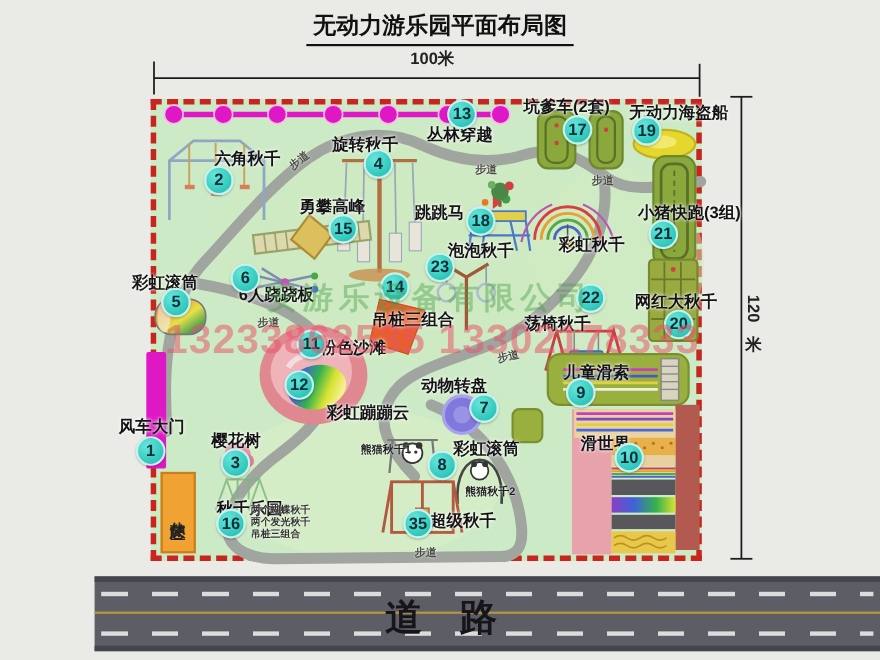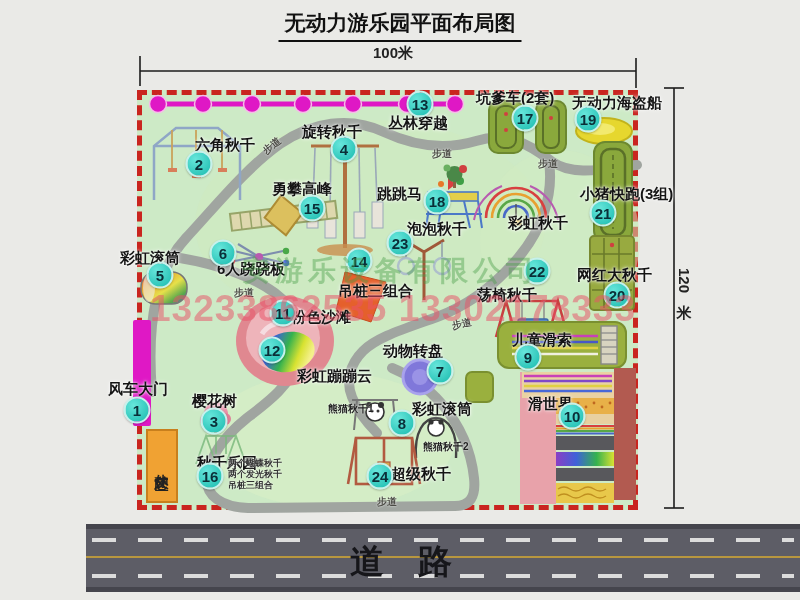--- a/index.html
+++ b/index.html
@@ -428,21 +428,21 @@
       <div class="marker" style="left: 588px; top: 119px;">19</div>
       <div class="attr-label" style="left: 577px; top: 267px;">网红大秋千</div>
       <div class="marker" style="left: 617px; top: 295px;">20</div>
       <div class="attr-label" style="left: 580px; top: 186px;">小猪快跑(3组)</div>
       <div class="marker" style="left: 603px; top: 213px;">21</div>
       <div class="attr-label" style="left: 477px; top: 287px;">荡椅秋千</div>
       <div class="marker" style="left: 537px; top: 271px;">22</div>
       <div class="attr-label" style="left: 407px; top: 221px;">泡泡秋千</div>
       <div class="marker" style="left: 400px; top: 243px;">23</div>
       <div class="attr-label" style="left: 391px; top: 466px;">超级秋千</div>
-      <div class="marker" style="left: 380px; top: 476px;">24</div>
+      <div class="marker" style="left: 380px; top: 476px;">35</div>
       <div class="attr-label" style="left: 508px; top: 215px;">彩虹秋千</div>
       <div class="path-label" style="left: 262px; top: 139px; transform: rotate(-38deg);">步道</div>
       <div class="path-label" style="left: 432px; top: 147px;">步道</div>
       <div class="path-label" style="left: 538px; top: 157px;">步道</div>
       <div class="path-label" style="left: 234px; top: 286px;">步道</div>
       <div class="path-label" style="left: 452px; top: 317px; transform: rotate(-12deg);">步道</div>
       <div class="path-label" style="left: 377px; top: 495px;">步道</div>
       <div class="small-label" style="left: 328px; top: 402px;">熊猫秋千1</div>
       <div class="small-label" style="left: 423px; top: 440px;">熊猫秋千2</div>
     </div>

